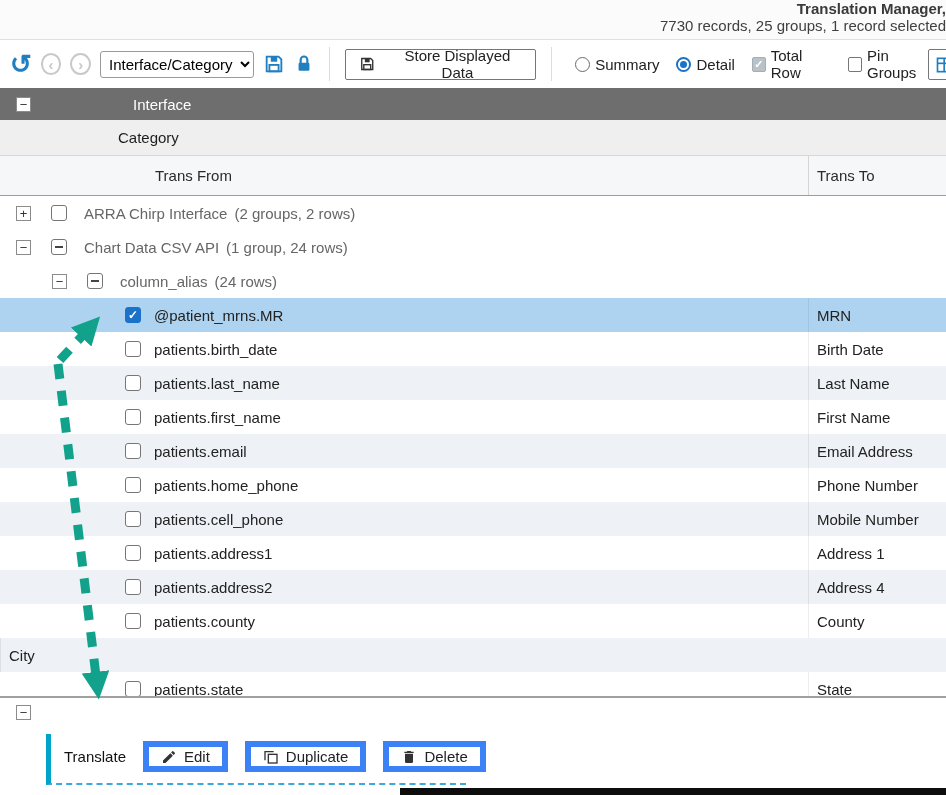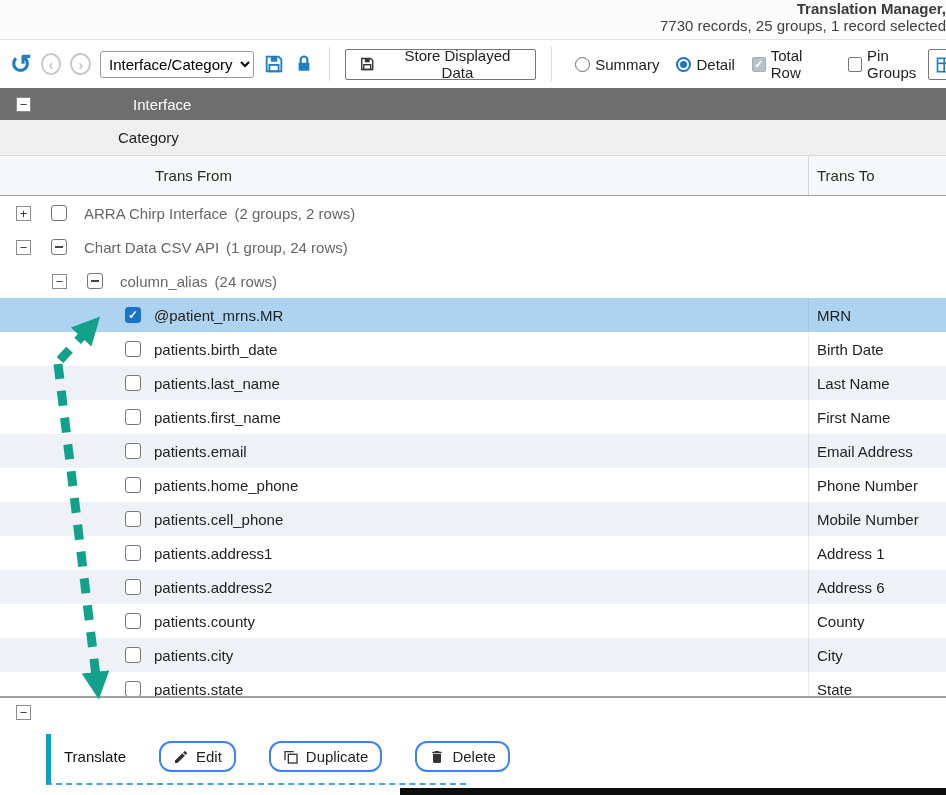--- a/index.html
+++ b/index.html
@@ -74,24 +74,24 @@
   .cb { width: 16px; height: 16px; flex: none; border: 1px solid #767676; border-radius: 3px;
     background: #fff; display: inline-flex; align-items: center; justify-content: center;
     font-size: 12px; line-height: 1; cursor: pointer; }
   .cb.checked { background: #1a73c8; border-color: #1a73c8; color: #fff; font-weight: bold; }
   .cb.indeterminate::after { content: ""; width: 8px; height: 2px; background: #444; }
 
   
   .collapse-row { height: 30px; border-top: 2px solid #a0a0a0; display: flex; align-items: center; padding-left: 16px; background: #fff; }
   .translate-panel { margin: 8px 0 0 46px; width: 420px;
     border-left: 5px solid #00a3c9; border-bottom: 2px dashed #3aa7e0;
-    padding: 7px 0 11px 13px; display: flex; align-items: center; gap: 33px; background: #fff; }
+    padding: 7px 0 11px 13px; display: flex; align-items: center; gap: 17px; background: #fff; }
   .tp-label { color: #111; }
   .act-btn { display: inline-flex; align-items: center; gap: 7px; height: 31px;
-    border: 2px solid #3b82f6; border-radius: 12px; background: #fff; padding: 0 12px;
+    border: 6px solid #3b82f6; border-radius: 0; background: #fff; padding: 0 12px;
     font-family: inherit; font-size: 15px; color: #222; cursor: pointer; }
   .bottom-strip { position: absolute; left: 400px; right: 0; bottom: 0; height: 7px; background: #0d0d0d; }
 
   
   .annot { position: absolute; left: 0; top: 0; pointer-events: none; z-index: 50; }
 </style>
 </head>
 <body>
 
 <header class="titlebar">
@@ -267,37 +267,33 @@
       <div class="cell-to">
         <span>Address 1</span>
       </div>
     </div>
     <div class="row data alt">
       <div class="cell-from">
         <span class="cb empty"></span>
         <span>patients.address2</span>
       </div>
       <div class="cell-to">
-        <span>Address 6</span>
+        <span>Address 4</span>
       </div>
     </div>
     <div class="row data">
       <div class="cell-from">
         <span class="cb empty"></span>
         <span>patients.county</span>
       </div>
       <div class="cell-to">
         <span>County</span>
       </div>
     </div>
     <div class="row data alt">
-      <div class="cell-from">
-        <span class="cb empty"></span>
-        <span>patients.city</span>
-      </div>
       <div class="cell-to">
         <span>City</span>
       </div>
     </div>
     <div class="row data">
       <div class="cell-from">
         <span class="cb empty"></span>
         <span>patients.state</span>
       </div>
       <div class="cell-to">

